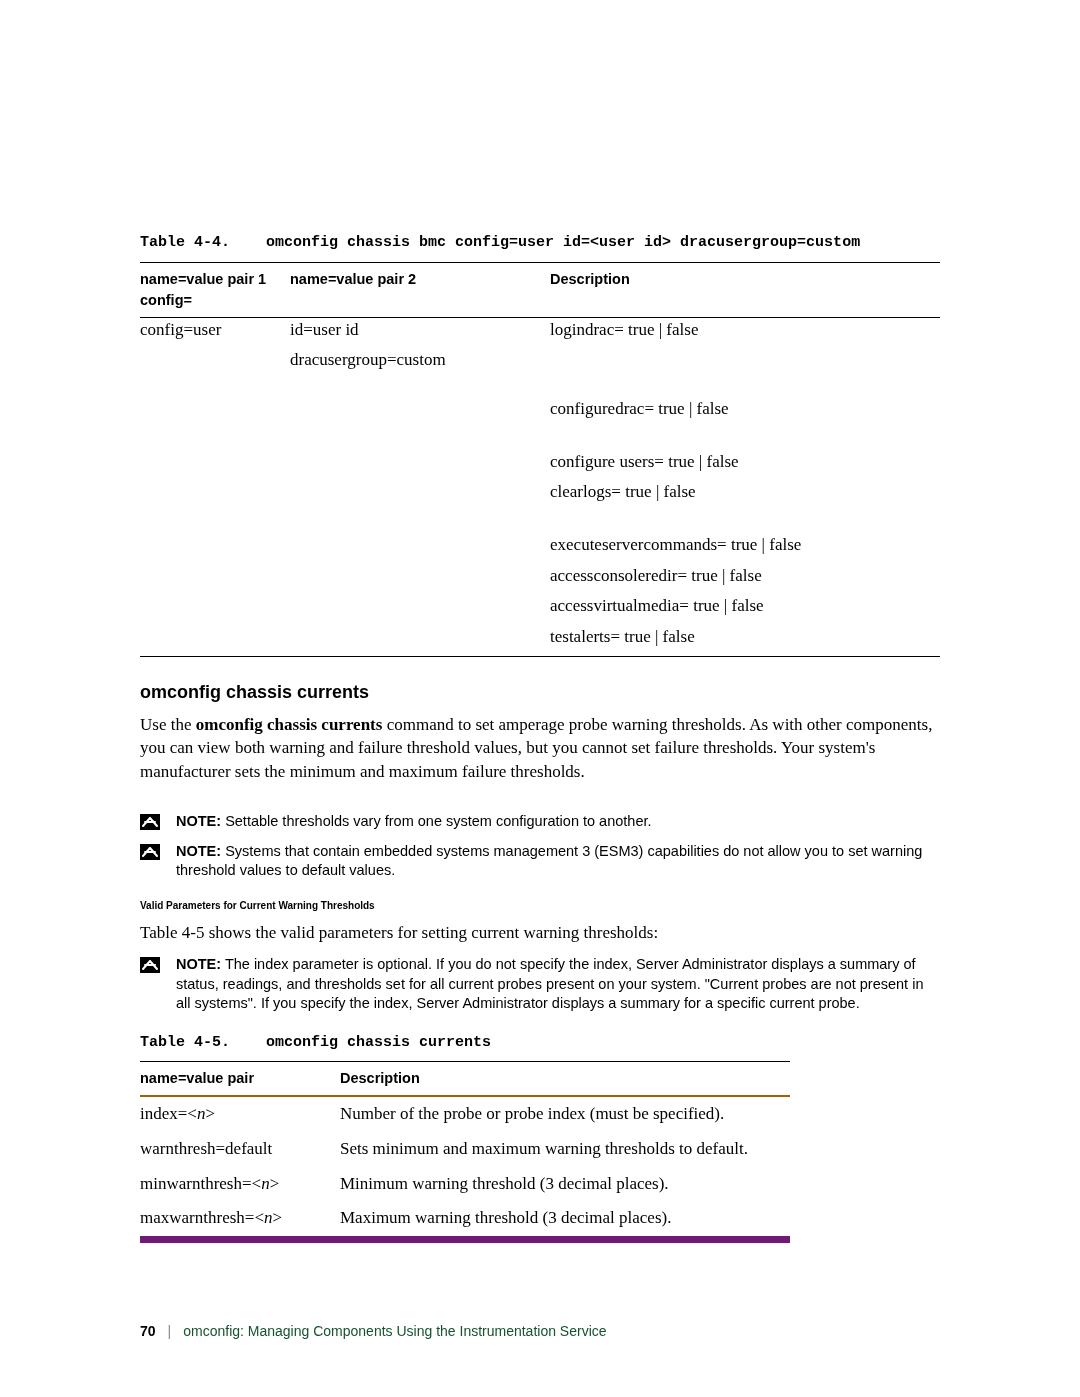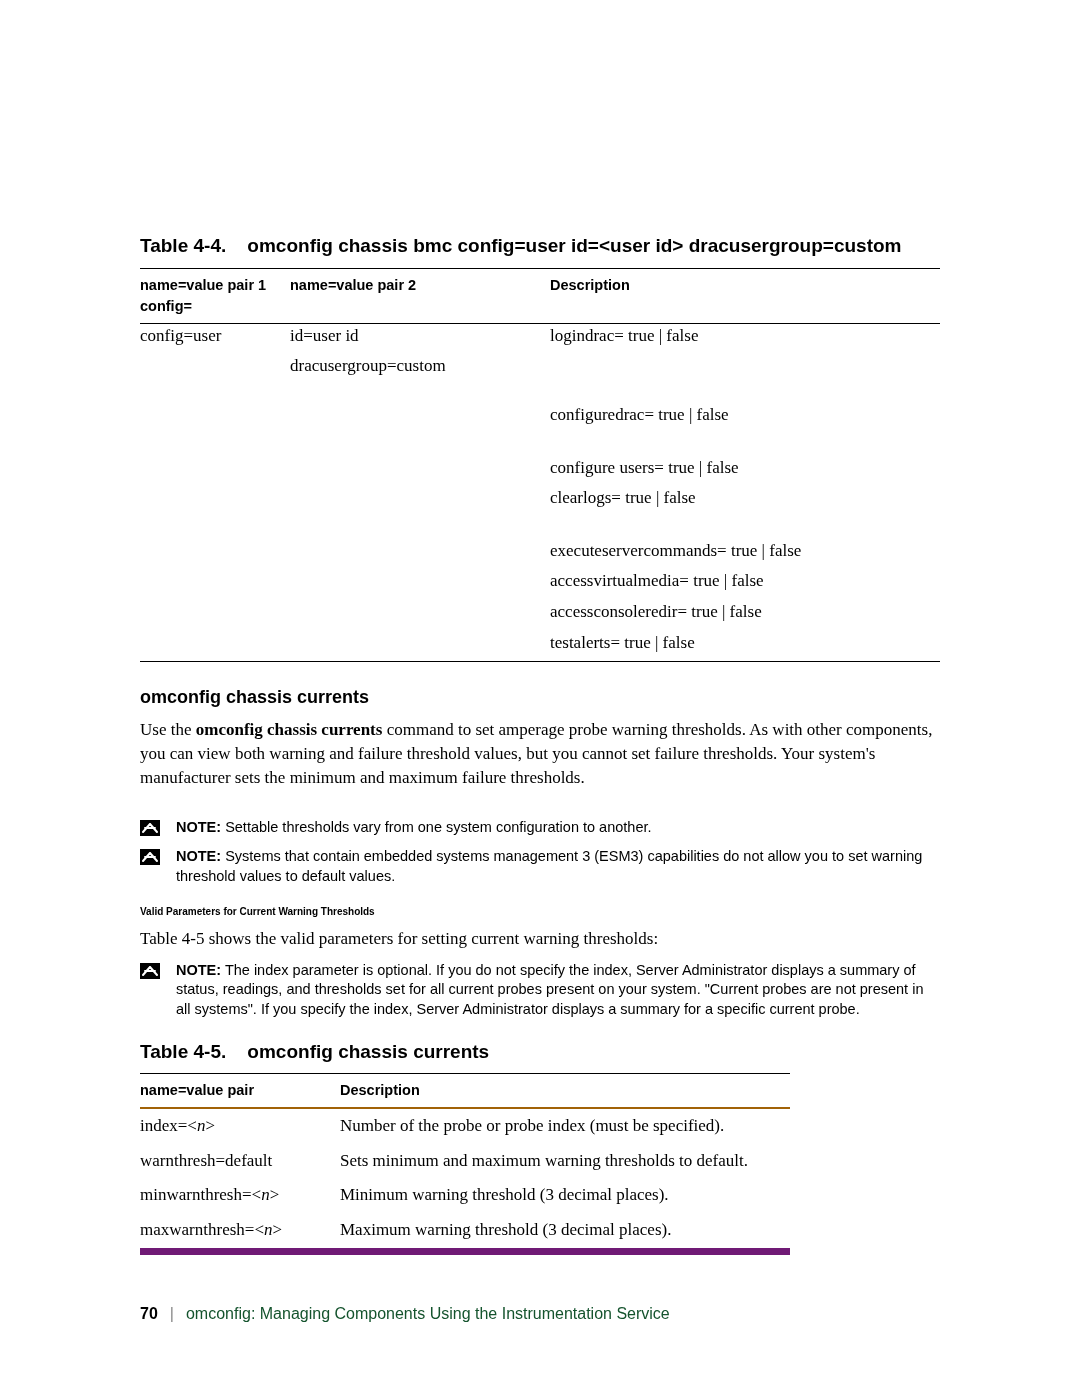--- a/index.html
+++ b/index.html
@@ -11,23 +11,23 @@
       height: 1397px;
       position: relative;
       font-size: 17px;
       line-height: 1.45;
     }
     .page {
       padding: 232px 140px 0 140px;
     }
 
     .table-caption {
-      font-family: Liberation Sans, sans-serif;
-      font-weight: bold;
-      font-size: 19px;
+      font-family: Liberation Mono, monospace;
+      font-weight: bold;
+      font-size: 15px;
       margin-bottom: 8px;
       white-space: pre;
     }
     table {
       width: 100%;
       border-collapse: collapse;
     }
     .table44 { border-top: 1px solid #000; }
     .table44 th {
       text-align: left;
@@ -103,23 +103,23 @@
       padding: 5px 8px 5px 0;
       vertical-align: top;
     }
     .table45 tbody { border-bottom: 7px solid #701a75; }
     .table45 .col-name { width: 200px; }
     .nlt { font-style: italic; }
 
     .footer {
       position: absolute;
       left: 140px;
-      bottom: 72px;
-      font-family: Arial, Helvetica, sans-serif;
-      font-size: 16px;
+      bottom: 56px;
+      font-family: Arial, Helvetica, sans-serif;
+      font-size: 14px;
       display: flex;
       align-items: flex-end;
       gap: 12px;
     }
     .footer .page-num { font-weight: bold; }
     .footer .sep { color: #888; }
     .footer .title { color: #14532d; }
   </style>
 </head>
 <body>
@@ -166,26 +166,26 @@
         <td>clearlogs= true | false</td>
       </tr>
       <tr class="gap-row">
         <td></td>
         <td></td>
         <td>executeservercommands= true | false</td>
       </tr>
       <tr>
         <td></td>
         <td></td>
+        <td>accessconsoleredir= true | false</td>
+      </tr>
+      <tr>
+        <td></td>
+        <td></td>
         <td>accessvirtualmedia= true | false</td>
-      </tr>
-      <tr>
-        <td></td>
-        <td></td>
-        <td>accessconsoleredir= true | false</td>
       </tr>
       <tr>
         <td class="rule-bottom"></td>
         <td class="rule-bottom"></td>
         <td class="rule-bottom">testalerts= true | false</td>
       </tr>
     </tbody>
   </table>
 
   <div class="section-heading">omconfig chassis currents</div>

